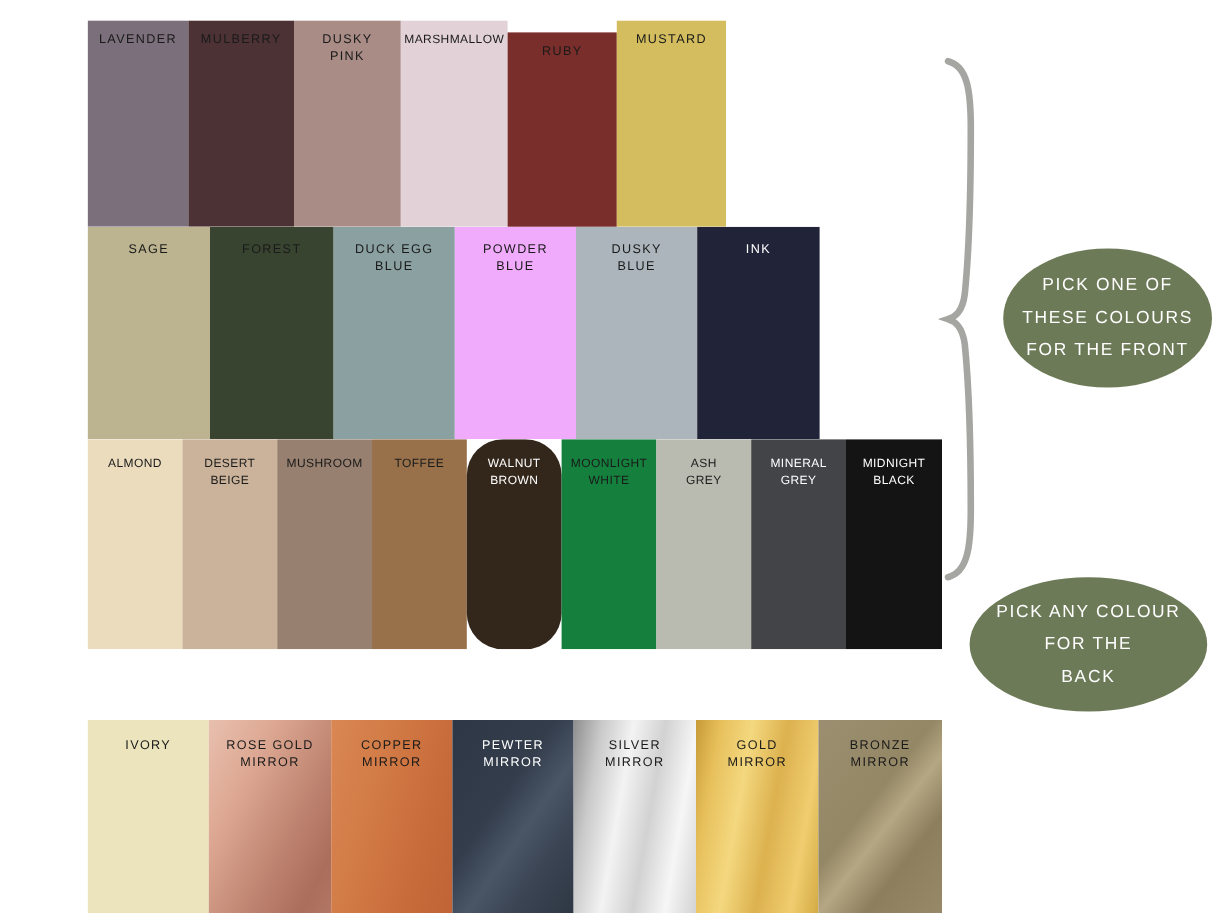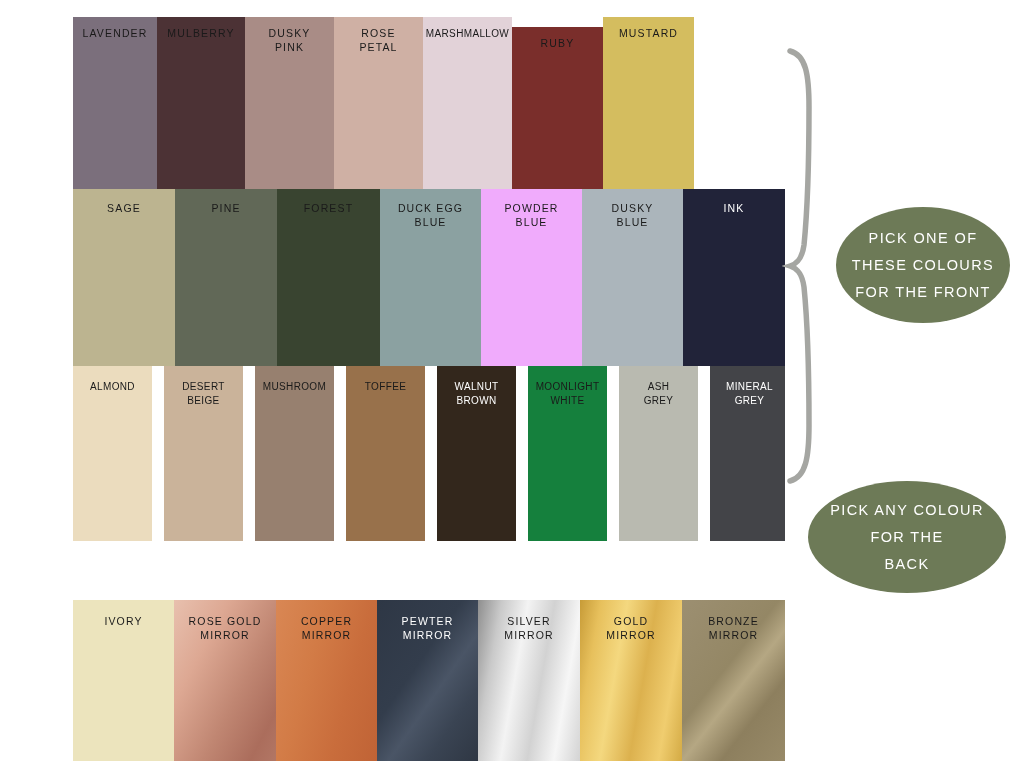--- a/index.html
+++ b/index.html
@@ -113,42 +113,35 @@
     <div class="swatch" style="width:84px; background:#7b6f7c;">
       <div class="swatch-label">LAVENDER</div>
     </div>
     <div class="swatch" style="width:88px; background:#4c3235;">
       <div class="swatch-label">MULBERRY</div>
     </div>
     <div class="swatch" style="width:89px; background:#a98c86;">
       <div class="swatch-label">DUSKY
 PINK</div>
     </div>
-    <div class="swatch" style="width:89px; background:#cfb0a4;">
-      <div class="swatch-label">ROSE
-PETAL</div>
-    </div>
     <div class="swatch" style="width:89px; background:#e2d2d8;">
       <div class="swatch-label tight">MARSHMALLOW</div>
     </div>
     <div class="swatch" style="width:91px; background:#7a2e2b;margin-top:10px;">
       <div class="swatch-label">RUBY</div>
     </div>
     <div class="swatch" style="width:91px; background:#d4bd5f;">
       <div class="swatch-label">MUSTARD</div>
     </div>
   </div>
 
   <div class="swatch-row" id="row-front-2" style="left:73px; top:172px; width:712px; height:177px;">
 
     <div class="swatch" style="width:102px; background:#bcb490;">
       <div class="swatch-label">SAGE</div>
-    </div>
-    <div class="swatch" style="width:102px; background:#616857;">
-      <div class="swatch-label">PINE</div>
     </div>
     <div class="swatch" style="width:103px; background:#394430;">
       <div class="swatch-label">FOREST</div>
     </div>
     <div class="swatch" style="width:101px; background:#8ba1a1;">
       <div class="swatch-label">DUCK EGG
 BLUE</div>
     </div>
     <div class="swatch" style="width:101px; background:#f0abfc;">
       <div class="swatch-label">POWDER
@@ -156,36 +149,36 @@
     </div>
     <div class="swatch" style="width:101px; background:#abb5bb;">
       <div class="swatch-label">DUSKY
 BLUE</div>
     </div>
     <div class="swatch" style="width:102px; background:#212339;">
       <div class="swatch-label light">INK</div>
     </div>
   </div>
 
-  <div class="swatch-row" id="row-front-3" style="left:73px; top:349px; width:712px; height:175px;gap:12px;">
+  <div class="swatch-row" id="row-front-3" style="left:73px; top:349px; width:712px; height:175px;">
 
     <div class="swatch" style="width:79px; background:#ebdcbe;">
       <div class="swatch-label tight">ALMOND</div>
     </div>
     <div class="swatch" style="width:79px; background:#cab39a;">
       <div class="swatch-label tight">DESERT
 BEIGE</div>
     </div>
     <div class="swatch" style="width:79px; background:#97806f;">
       <div class="swatch-label tight">MUSHROOM</div>
     </div>
     <div class="swatch" style="width:79px; background:#98714b;">
       <div class="swatch-label tight">TOFFEE</div>
     </div>
-    <div class="swatch" style="width:79px; background:#33271c;">
+    <div class="swatch" style="width:79px; background:#33271c;border-radius:30px;">
       <div class="swatch-label tight light">WALNUT
 BROWN</div>
     </div>
     <div class="swatch" style="width:79px; background:#15803d;">
       <div class="swatch-label tight">MOONLIGHT
 WHITE</div>
     </div>
     <div class="swatch" style="width:79px; background:#b9bab0;">
       <div class="swatch-label tight">ASH
 GREY</div>

